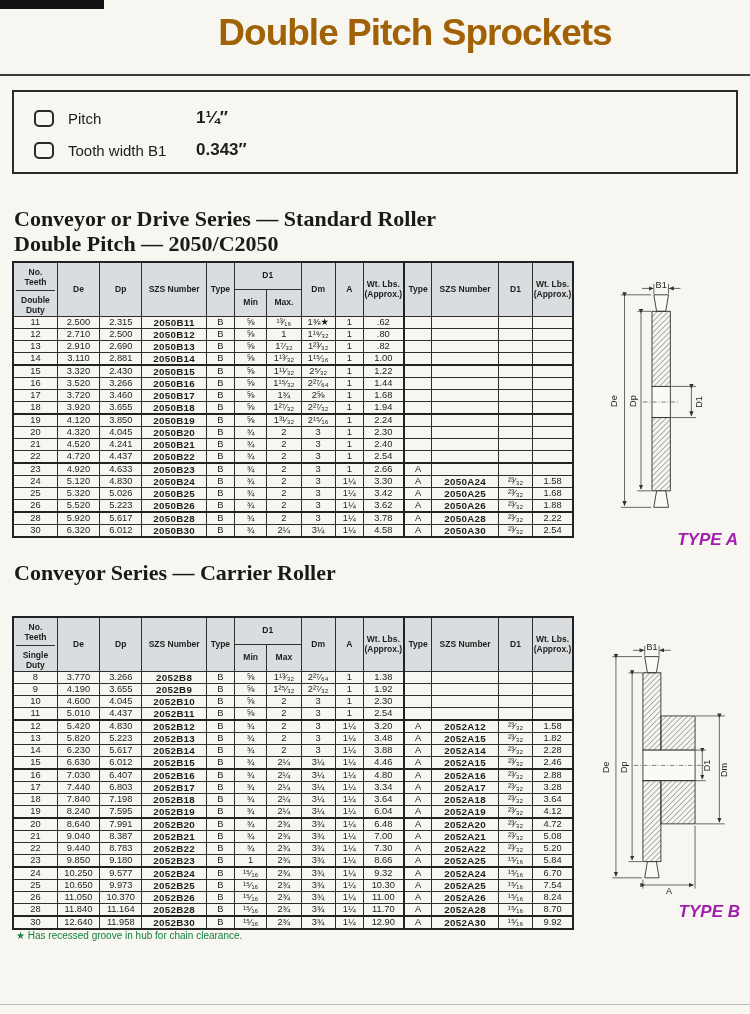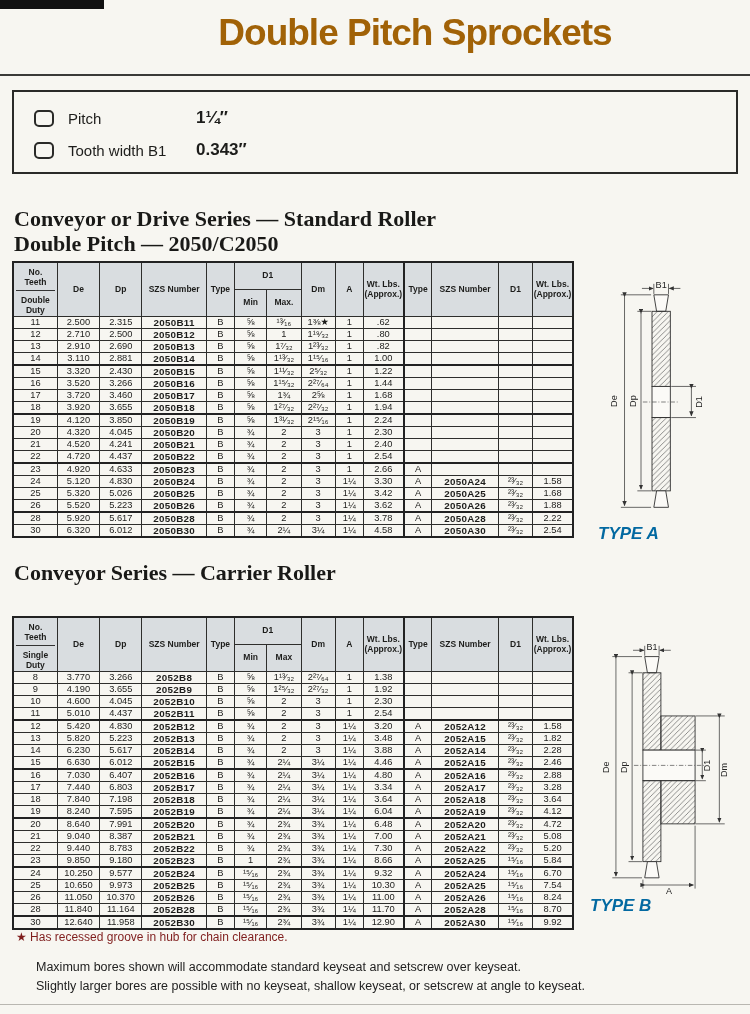--- a/index.html
+++ b/index.html
@@ -32,24 +32,24 @@
   tbody tr.grp td{border-bottom:2px solid #222;}
   td.sep,th.sep{border-left:2px solid #222;}
   .teeth-head .blk1{display:block;border-bottom:1px solid #333;margin:4px 2px;padding-bottom:3px;}
   .teeth-head .blk2{display:block;padding-top:1px;}
   
   .diagram{position:absolute;}
   .diagram.dA{left:598px;top:282px;width:140px;}
   .diagram.dB{left:590px;top:644px;width:150px;}
   .diagram svg{display:block;}
   .caption{font-family:"Liberation Sans",sans-serif;font-style:italic;font-weight:bold;
-           font-size:17px;text-align:left;margin-top:2px;color:#0369a1;}
+           font-size:17px;text-align:right;margin-top:8px;color:#a21caf;}
   .dim-label{font-family:"Liberation Sans",sans-serif;font-size:10px;fill:#222;}
   
-  .fn-star{position:absolute;left:16px;top:930px;font-size:12px;color:#7f1d1d;}
+  .fn-star{position:absolute;left:16px;top:930px;font-size:10px;color:#15803d;}
   .fn-notes{position:absolute;left:36px;top:958px;width:660px;font-size:12.5px;line-height:1.55;color:#222;}
   .bottom-rule{position:absolute;left:0;top:1004px;width:750px;border-top:1px solid #b9b7b1;}
 </style>
 </head>
 <body>
 
 <div id="page">
 
   <div class="top-strip"></div>
   <div class="title">Double Pitch Sprockets</div>
@@ -889,19 +889,15 @@
 
       <line x1="56" y1="262" x2="56" y2="272" stroke="#333" stroke-width="0.8"></line>
       <line x1="114" y1="202" x2="114" y2="272" stroke="#333" stroke-width="0.8"></line>
       <line x1="58" y1="268" x2="112" y2="268" stroke="#333" stroke-width="0.8" marker-start="url(#arB)" marker-end="url(#arB)"></line>
       <text class="dim-label" x="85" y="278" text-anchor="middle">A</text>
     </svg>
     <div class="caption">TYPE B</div>
   </div>
 
   <div class="fn-star">★ Has recessed groove in hub for chain clearance.</div>
-  <div class="fn-notes">
-    <div>Maximum bores shown will accommodate standard keyseat and setscrew over keyseat.</div>
-    <div>Slightly larger bores are possible with no keyseat, shallow keyseat, or setscrew at angle to keyseat.</div>
-  </div>
   <div class="bottom-rule"></div>
 
 </div>
 
 </body></html>

